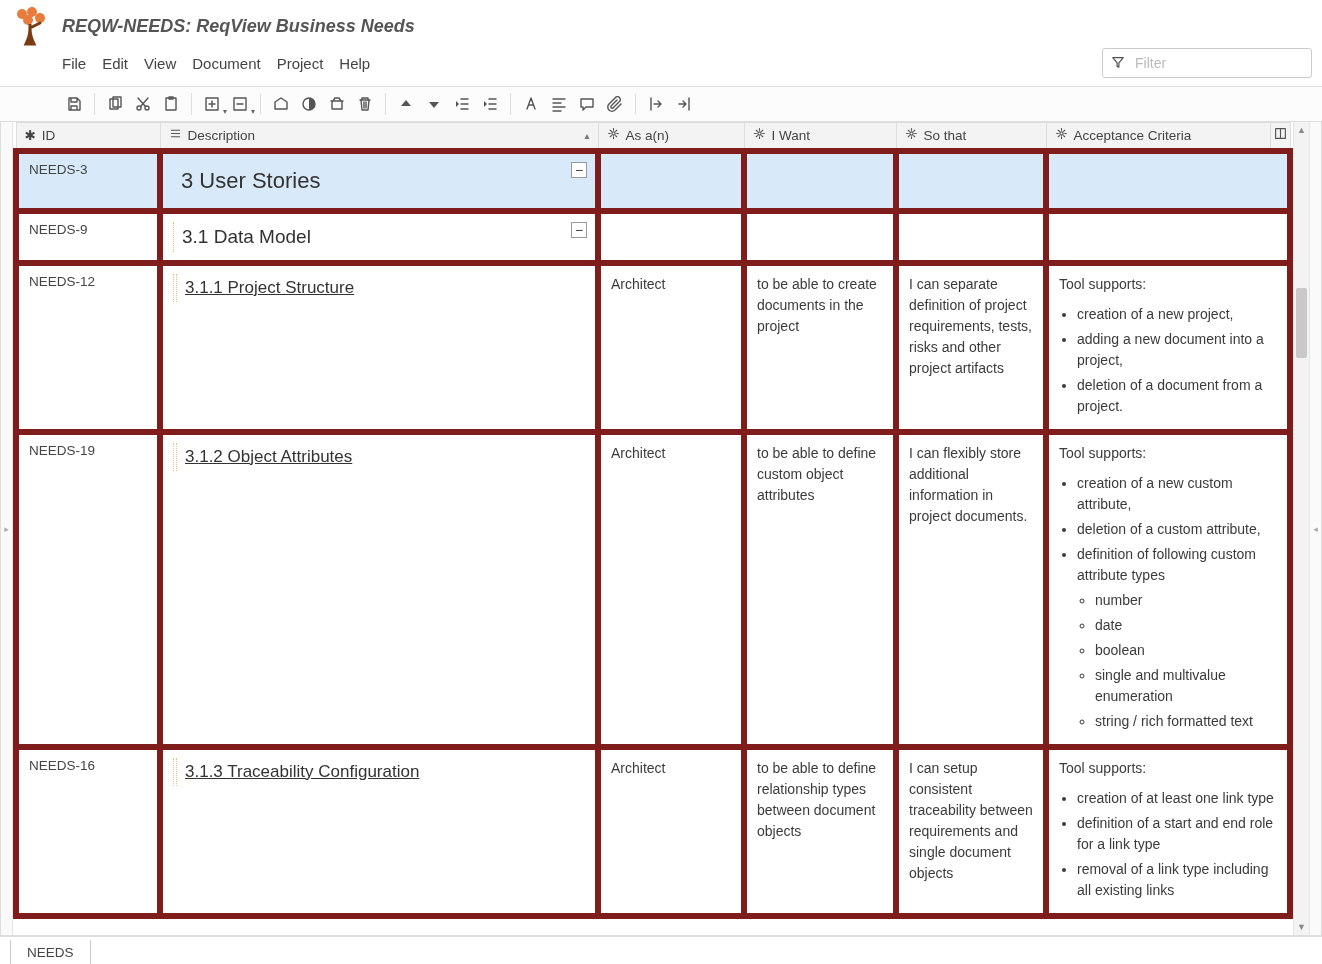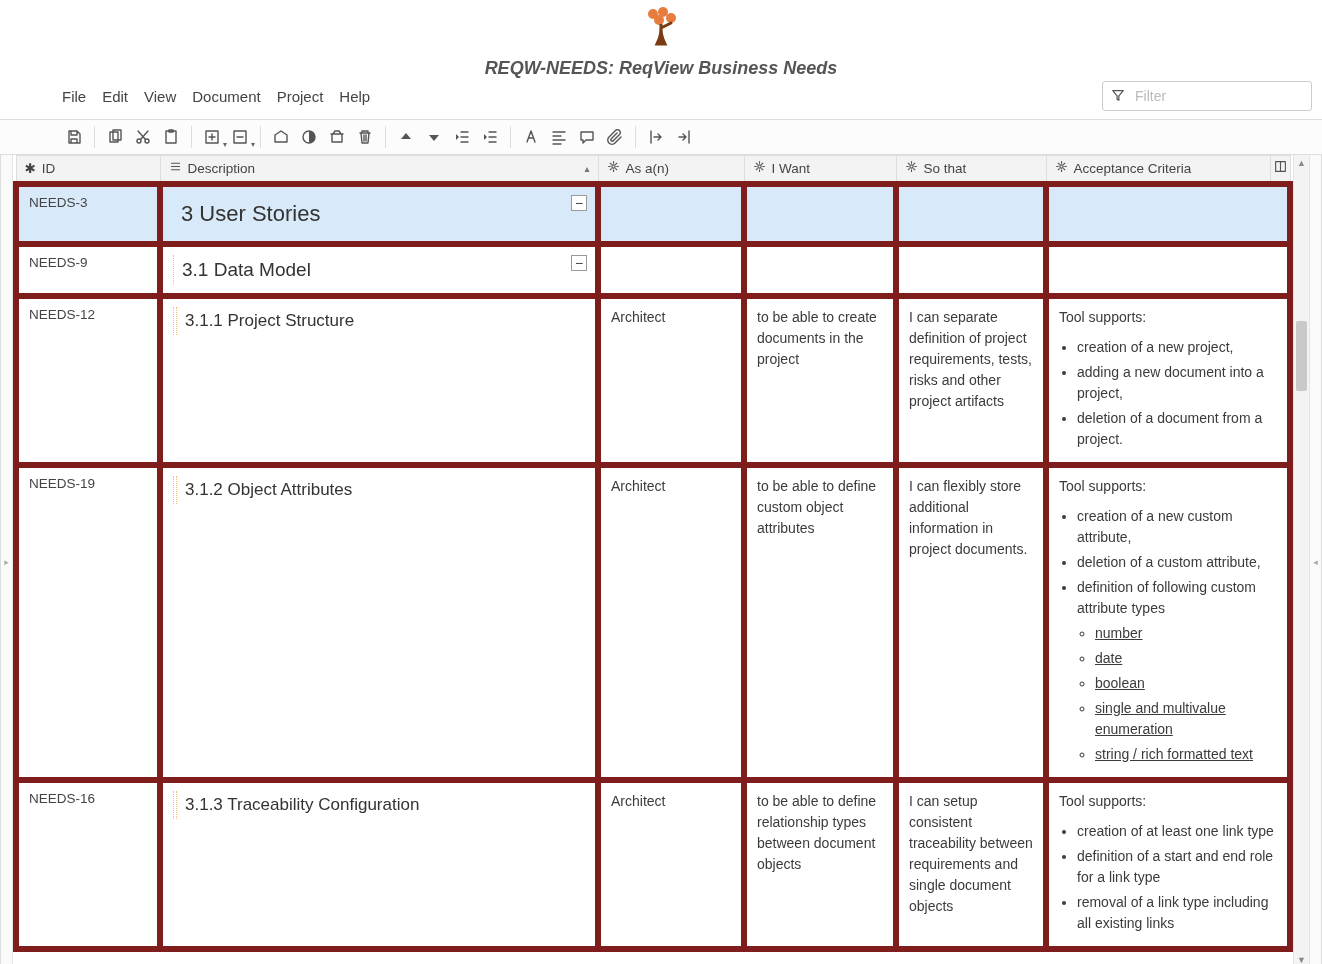--- a/index.html
+++ b/index.html
@@ -7,21 +7,21 @@
     margin: 0; padding: 0; width: 1322px; height: 964px;
     font-family: "Segoe UI", Arial, sans-serif;
     font-size: 14px; color: #333; background: #fff; overflow: hidden;
   }
 
   
   .app-header {
     display: flex; flex-direction: column;
     padding: 6px 10px 2px 10px;
   }
-  .title-row { display: flex; align-items: center; gap: 12px; flex-direction: column; }
+  .title-row { display: flex; align-items: center; gap: 12px; }
   .logo { width: 40px; height: 40px; position: relative; }
   .logo svg { width: 40px; height: 40px; }
   .doc-title {
     font-size: 18px; font-style: italic; font-weight: 600; color: #555;
   }
 
   .menu-row {
     display: flex; align-items: center; justify-content: space-between;
     margin-left: 52px; margin-top: 2px;
   }
@@ -100,33 +100,33 @@
   .desc-inner { display: flex; align-items: flex-start; }
   .outline-gutter {
     display: flex; gap: 2px; padding-right: 8px; align-self: stretch;
     min-height: 100%;
   }
   .outline-line {
     width: 0; border-left: 1px dotted #e7c27c; align-self: stretch;
   }
   .heading-text { font-size: 22px; color: #333; padding: 6px 0;}
   .heading-text.h2 { font-size: 19px; padding: 4px 0;}
-  .heading-text.h3 { font-size: 17px; padding: 4px 0;}
+  .heading-text.h3 { font-size: 17px; padding: 4px 0; text-decoration: underline;}
   .collapse-btn {
     position: absolute; top: 8px; right: 8px;
     width: 16px; height: 16px; border: 1px solid #999;
     display:flex; align-items:center; justify-content:center;
     font-size: 14px; line-height: 1; cursor:pointer; color:#444; background:#fff;
   }
 
   .cell-text { font-size: 14px; line-height: 1.5; }
   .ac-cell .ac-head { margin-bottom: 6px; }
   .ac-cell ul { margin: 9px 0 0 18px; padding: 0; }
   .ac-cell ul li { margin-bottom: 4px; }
-  .ac-cell ul ul { list-style-type: circle; margin-top:4px;text-decoration:underline;}
+  .ac-cell ul ul { list-style-type: circle; margin-top:4px;}
 
   
   .vscroll {
     width: 16px; background: #f3f3f3; border-left: 1px solid #e5e5e5;
     position: relative;
   }
   .vscroll .arrow {
     height: 16px; display:flex; align-items:center; justify-content:center;
     font-size: 9px; color: #888; cursor:pointer;
   }

